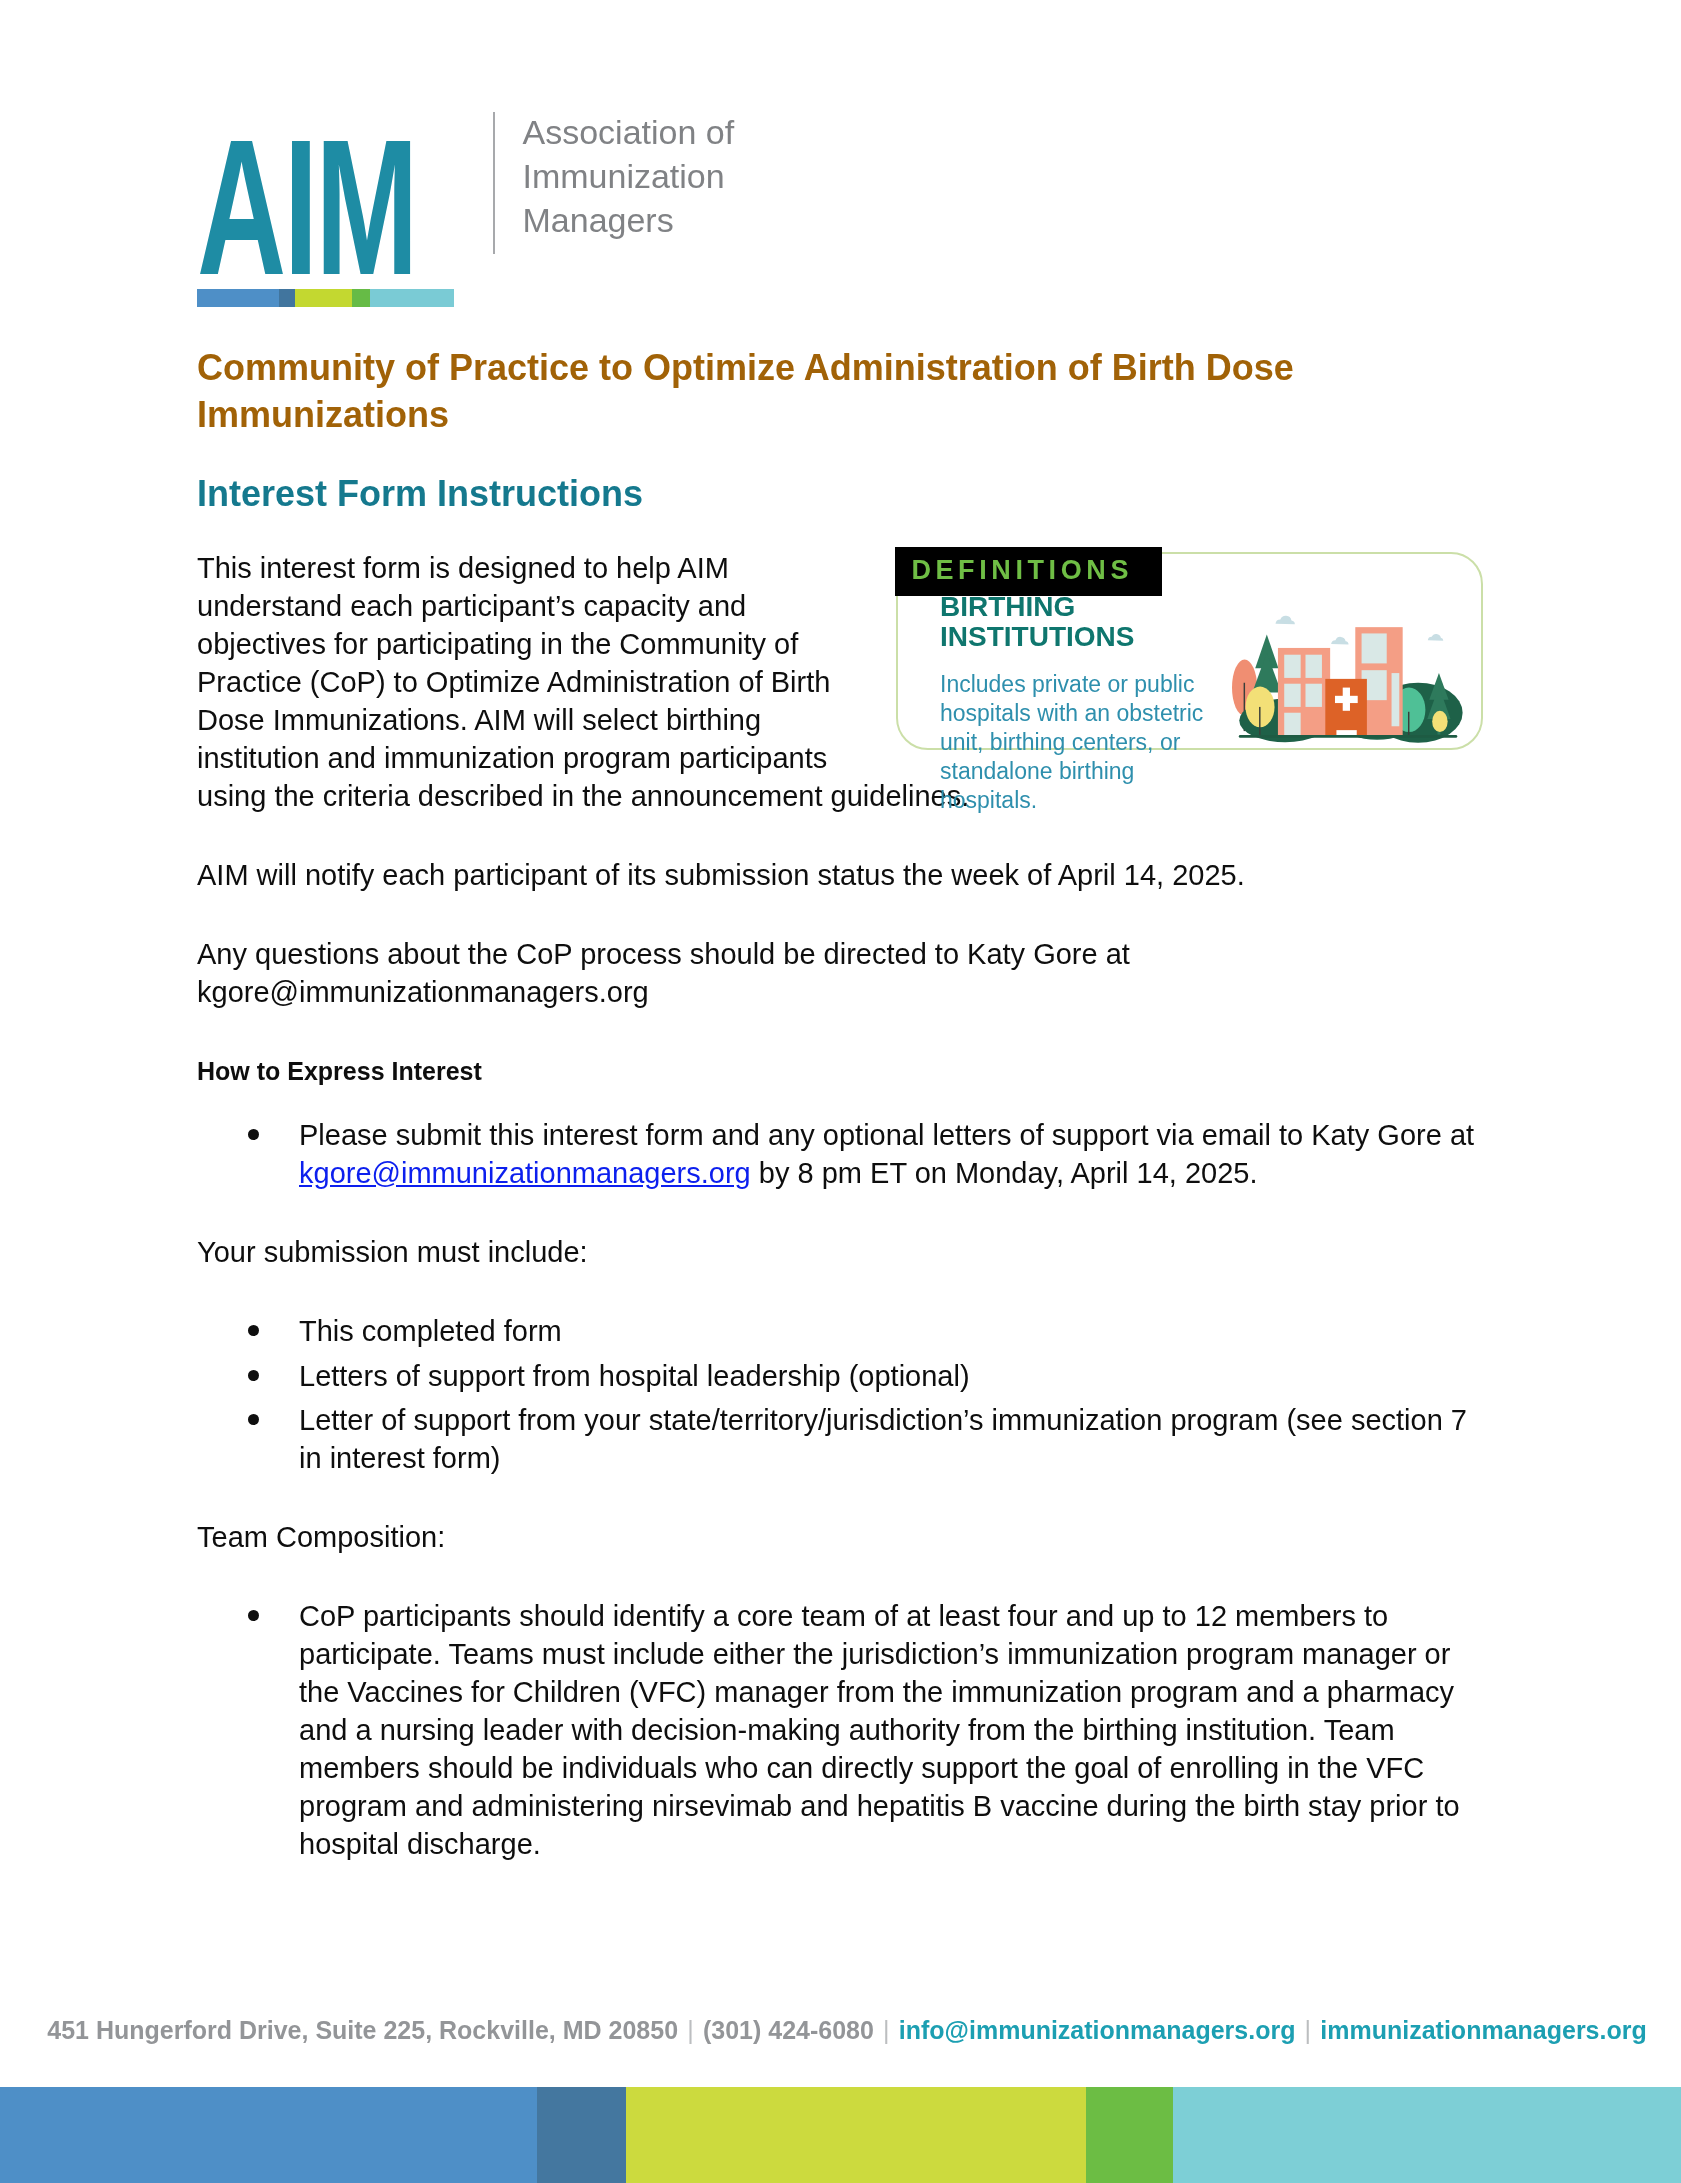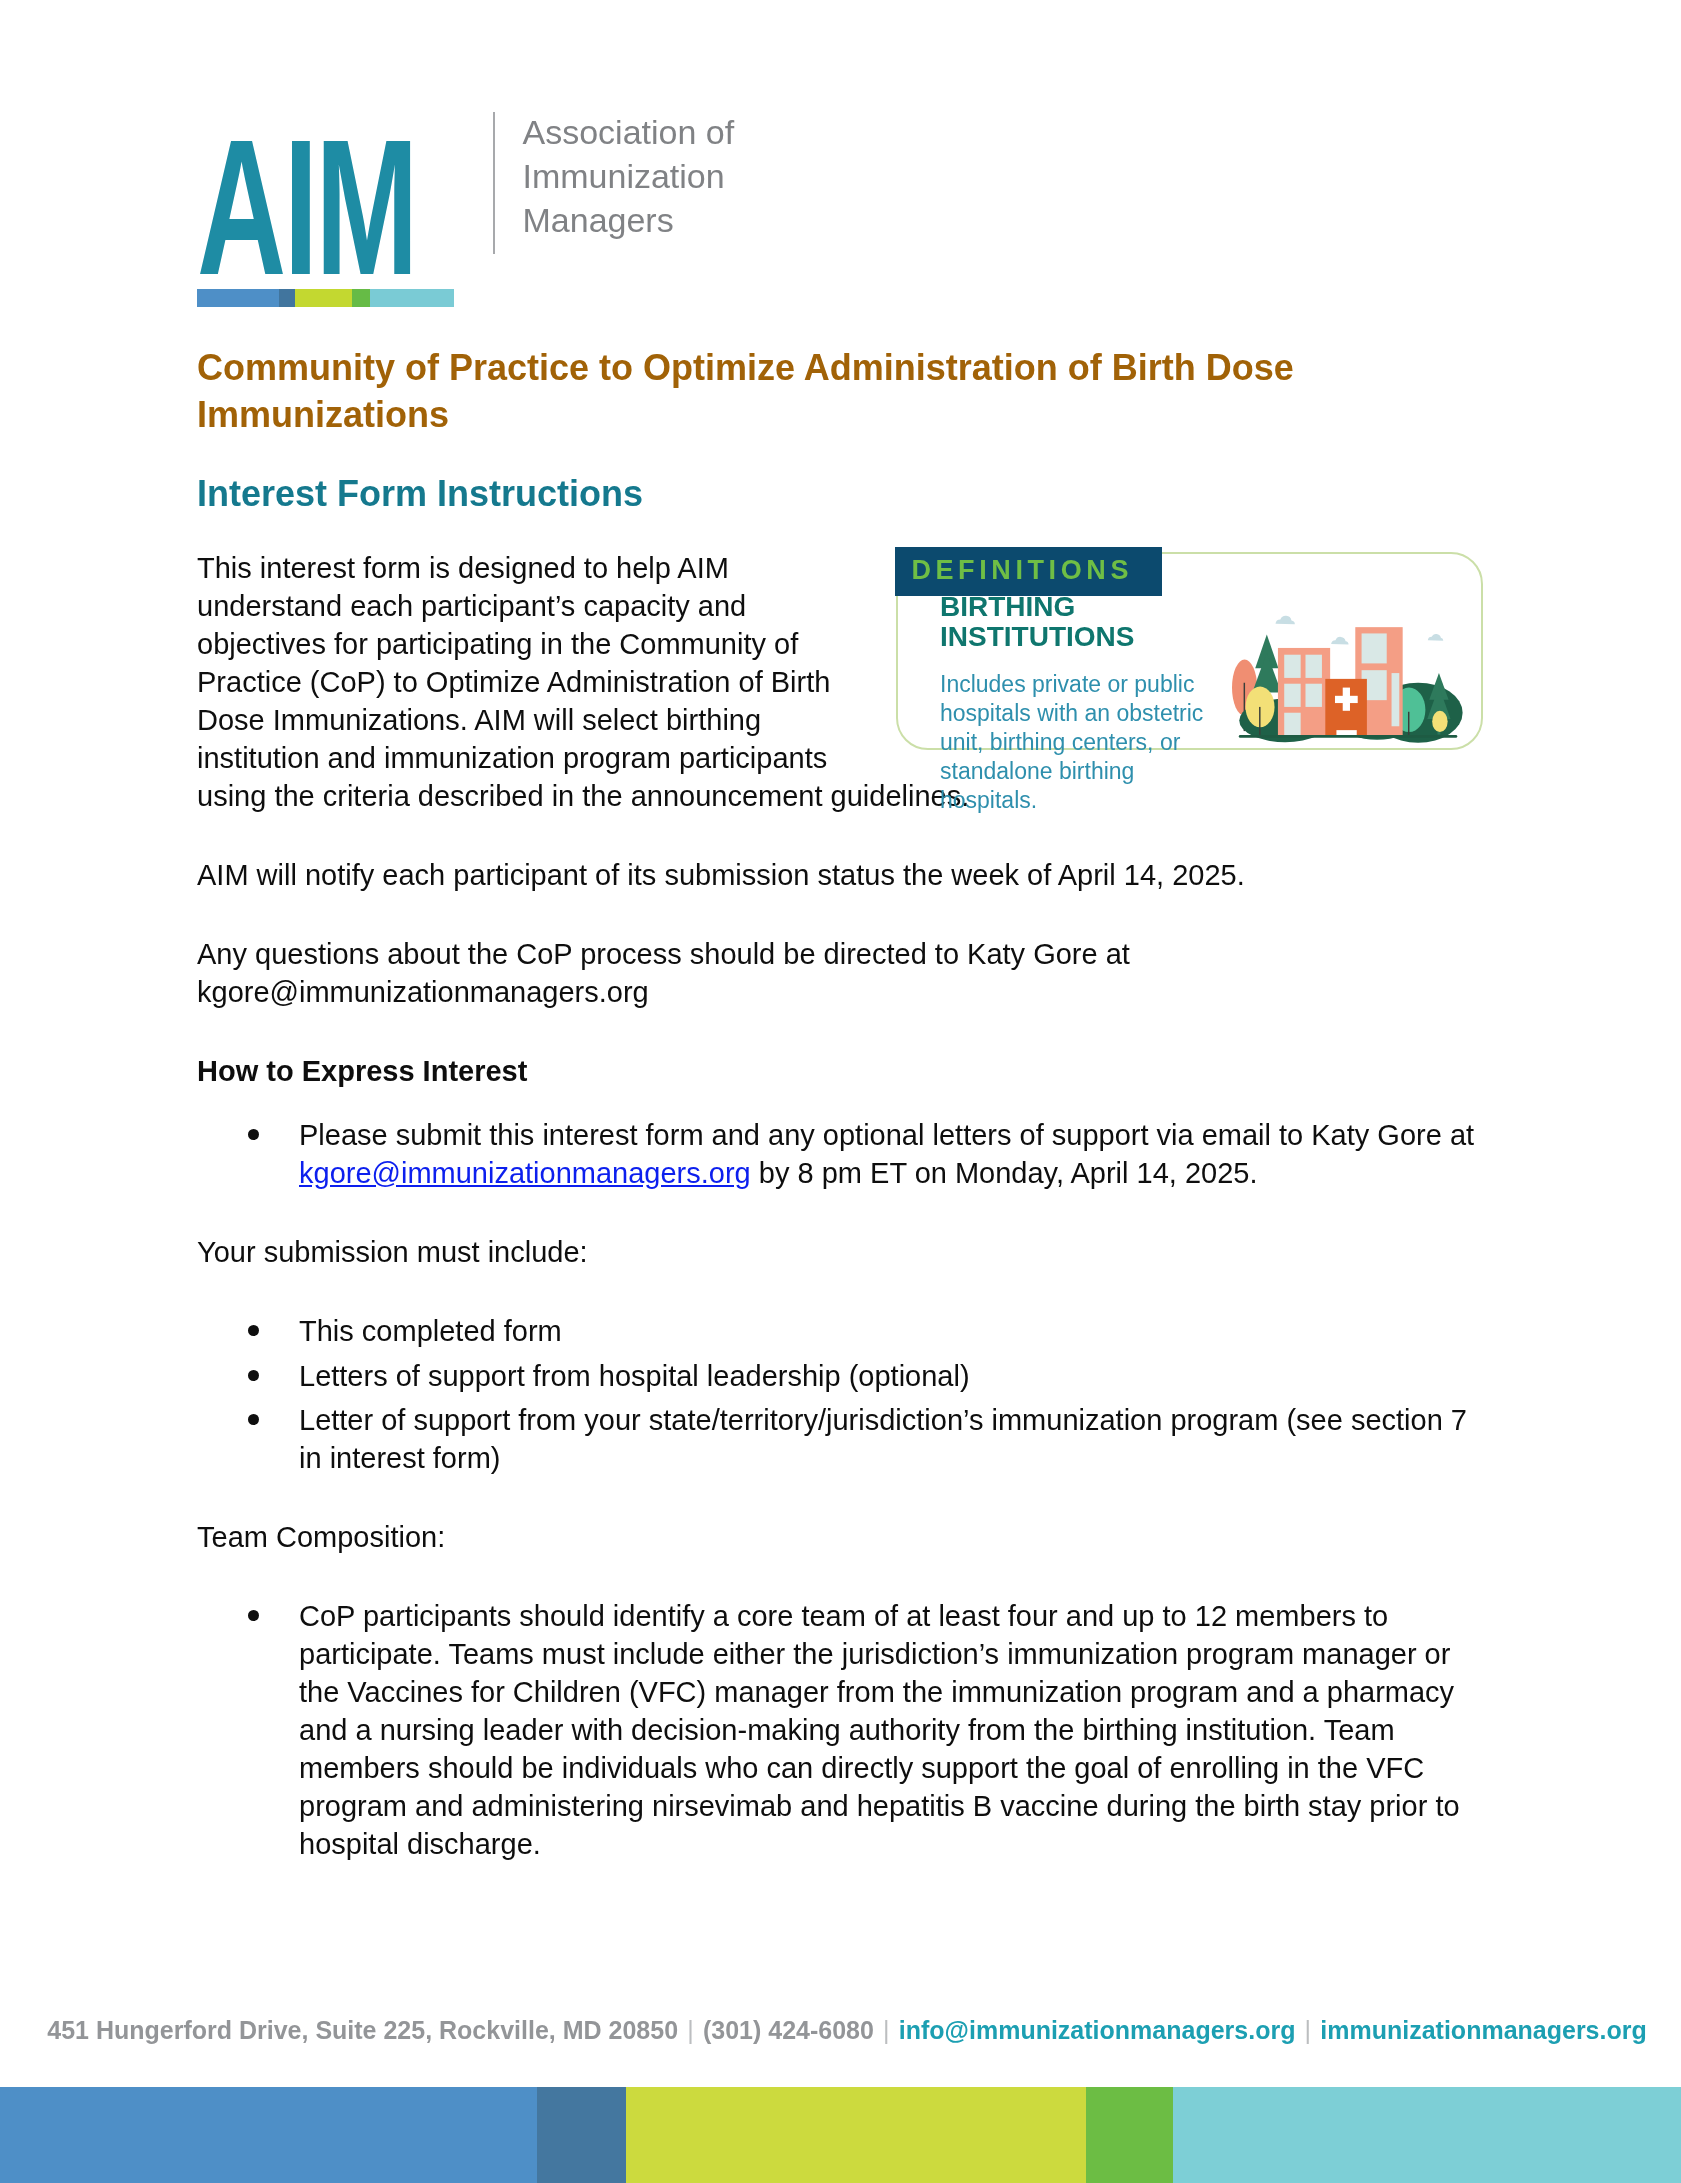--- a/index.html
+++ b/index.html
@@ -33,35 +33,35 @@
     margin:38px 0 0 0;font-size:36px;line-height:1.3;font-weight:700;
     color:#a16207;max-width:1292px;
   }
   h2.doc-subtitle{margin:33px 0 0 0;font-size:36px;line-height:1.2;font-weight:700;color:#15798e;}
 
   
   .bodytext{font-size:29px;line-height:38px;color:#0e0e0e;}
   p.para{margin:0 0 41px 0;}
   .intro-section{margin-top:34px;}
   .clearfix::after{content:"";display:block;clear:both;}
-  h3.subhead{font-size:29px;line-height:38px;font-weight:700;margin:0 0 26px 0;color:#0e0e0e;}
+  h3.subhead{font-size:25px;line-height:38px;font-weight:700;margin:0 0 26px 0;color:#0e0e0e;}
 
   
   .defs-box{
     float:right;
     width:587px;height:198px;
     margin:2.6px 0 16.5px 34px;
     border:2px solid #cbdfa8;border-radius:32px;
     position:relative;box-sizing:border-box;
     padding:38px 17px 13px 42px;
     display:flex;align-items:flex-start;
   }
   .defs-label{
     position:absolute;top:-6.6px;left:-2.6px;
-    background:#0c4a6e;padding:4px 29px 6.6px 16px;
+    background:#000000;padding:4px 29px 6.6px 16px;
     font-size:27px;font-weight:700;letter-spacing:4.6px;
   }
   .defs-text{width:310px;}
   .defs-term{font-size:28px;font-weight:700;line-height:1.1;margin-bottom:17px;}
   .defs-def{font-size:23px;line-height:29px;font-weight:500;}
   .defs-illo{margin-left:5.3px;margin-top:6.6px;}
 
   
   ul.blist{list-style:none;margin:0 0 41px 0;padding:0;}
   ul.blist li{

